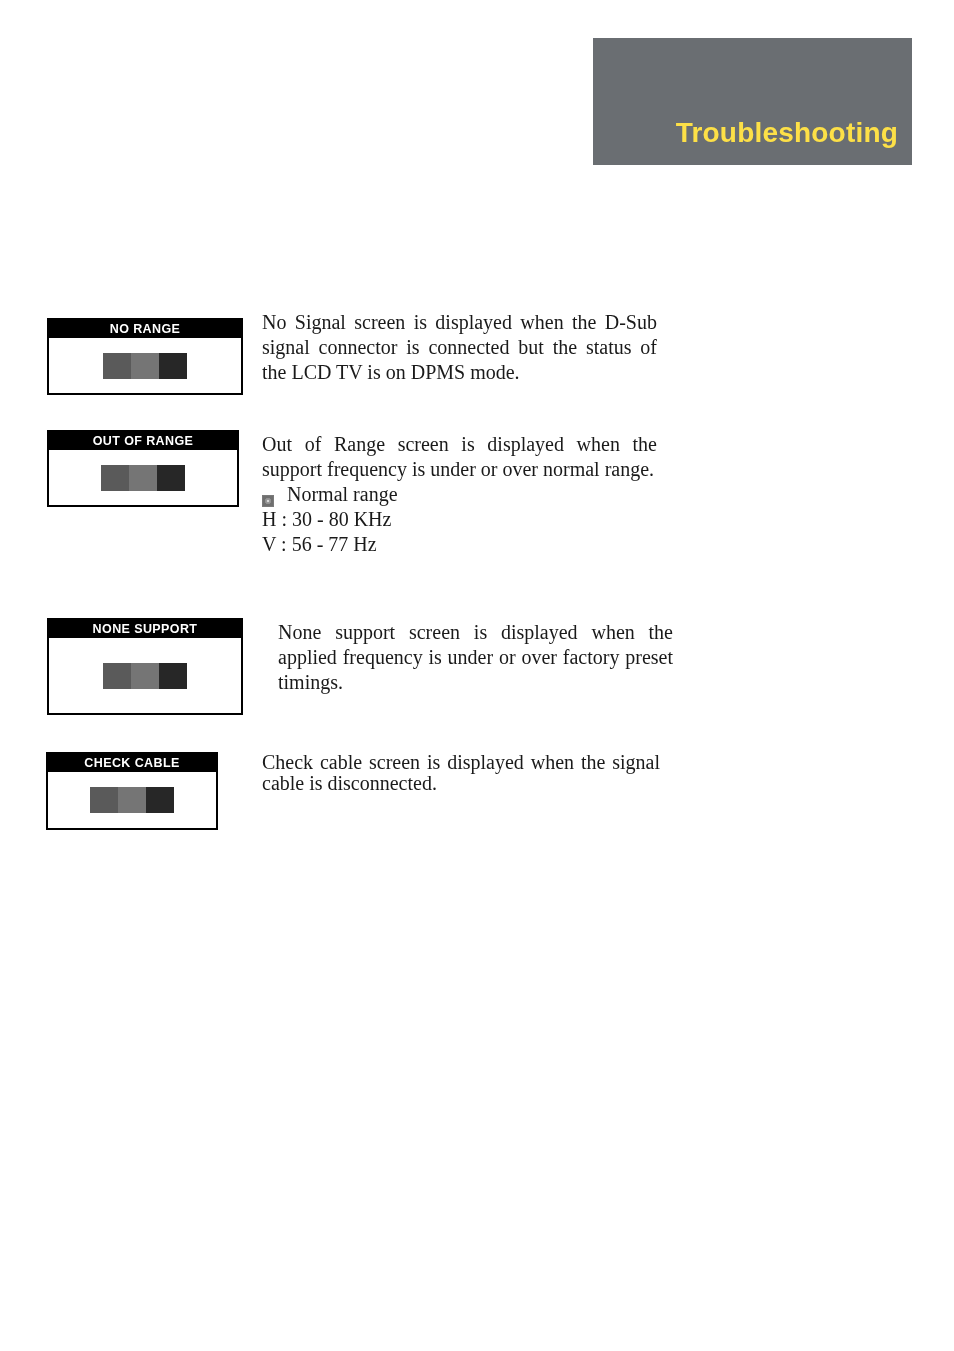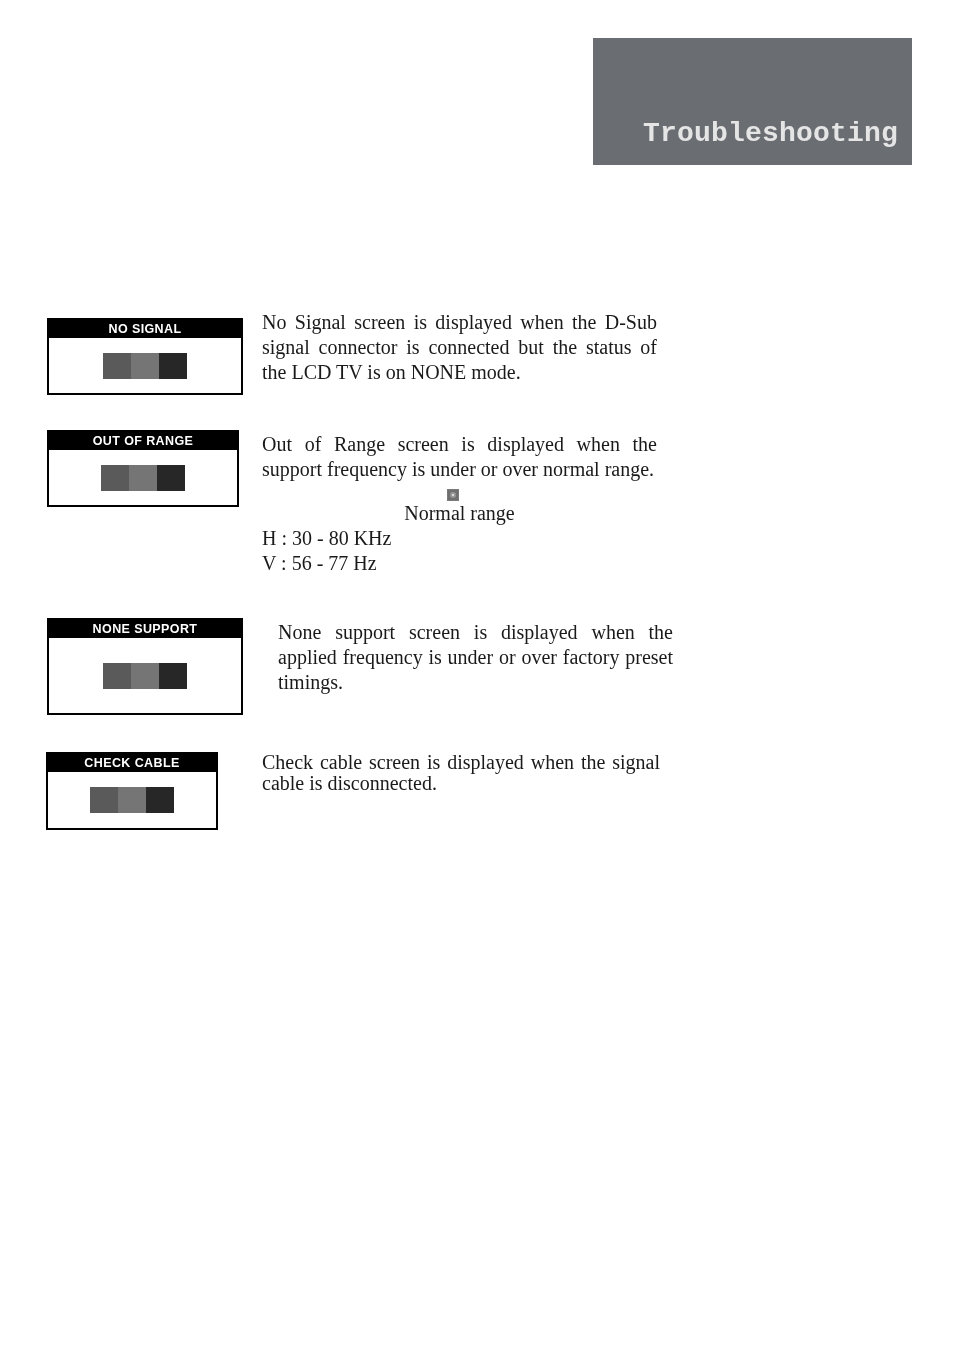--- a/index.html
+++ b/index.html
@@ -24,25 +24,25 @@
     top: 38px;
     width: 319px;
     height: 127px;
     background: #6a6e72;
     box-sizing: border-box;
   }
   #banner-title {
     position: absolute;
     right: 14px;
     bottom: 16px;
-    font-family: Liberation Mono, monospace;
+    font-family: Liberation Sans, sans-serif;
     font-weight: bold;
     font-size: 28px;
     letter-spacing: 0.2px;
-    color: #e5e5e5;
+    color: #fde047;
     white-space: nowrap;
   }
 
   
   .screen-box {
     position: absolute;
     border: 2px solid #000000;
     background: #ffffff;
     box-sizing: border-box;
   }
@@ -99,22 +99,21 @@
     list-style: none;
   }
   .sublist li {
     margin: 0;
     padding: 0;
     text-align: left;
     white-space: nowrap;
   }
   .bullet-line {
     display: flex;
-    align-items: center;
-    flex-direction: column;
+    align-items: flex-end;
   }
   .bullet-icon {
     display: inline-block;
     width: 12px;
     height: 12px;
     margin-top: 7px;
     margin-right: 13px;
     flex: 0 0 auto;
     background:
       radial-gradient(closest-side, #d8d8d8 0%, #d8d8d8 28%, #9a9a9a 30%, #8c8c8c 62%, #6f6f6f 64%, #6f6f6f 100%);
@@ -125,32 +124,32 @@
   .indent-2 { padding-left: 12px; }
 </style>
 </head>
 <body>
 
 <div id="banner">
   <div id="banner-title">Troubleshooting</div>
 </div>
 
 <div class="screen-box" style="left:47px; top:318px; width:196px; height:77px;">
-  <div class="screen-header">NO SIGNAL</div>
+  <div class="screen-header">NO RANGE</div>
   <div class="screen-body">
     <div class="bars">
       <div class="bar b1"></div>
       <div class="bar b2"></div>
       <div class="bar b3"></div>
     </div>
   </div>
 </div>
 
 <div class="para" style="left:262px; top:310px; width:395px;">
-  <p>No Signal screen is displayed when the D-Sub signal connector is connected but the status of the LCD TV is on NONE mode.</p>
+  <p>No Signal screen is displayed when the D-Sub signal connector is connected but the status of the LCD TV is on DPMS mode.</p>
 </div>
 
 <div class="screen-box" style="left:47px; top:430px; width:192px; height:77px;">
   <div class="screen-header">OUT OF RANGE</div>
   <div class="screen-body">
     <div class="bars">
       <div class="bar b1"></div>
       <div class="bar b2"></div>
       <div class="bar b3"></div>
     </div>

